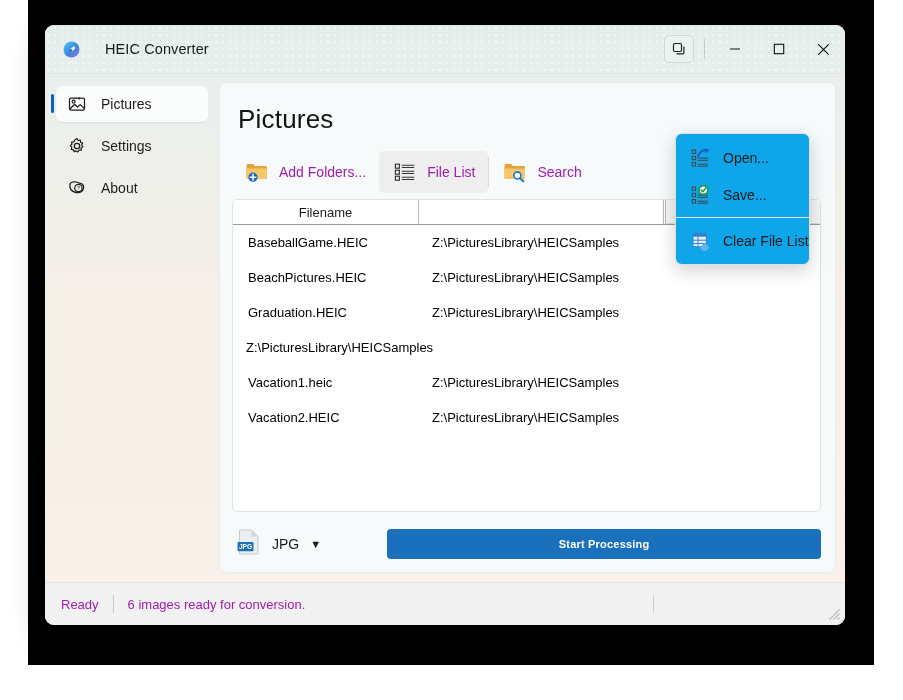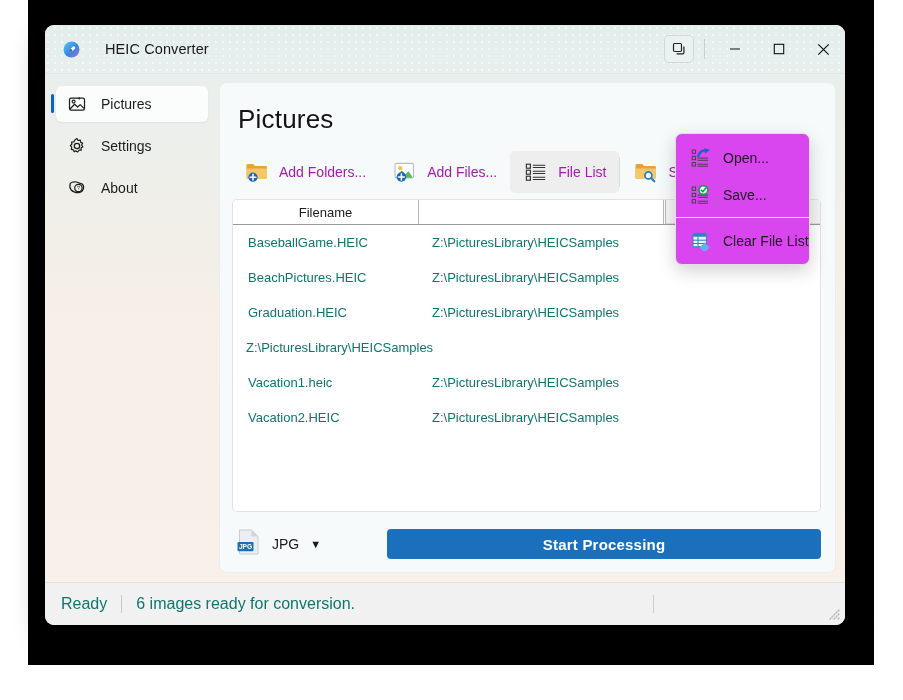--- a/index.html
+++ b/index.html
@@ -242,21 +242,21 @@
     flex: 1 1 auto;
     border-right: none;
     background: #f5f5f5;
     border-bottom: 1px solid #dedede;
   }
   .fl-row {
     display: flex;
     height: 35px;
     align-items: center;
     font-size: 13px;
-    color: #0f766e;
+    color: #000000;
   }
   .fl-name { width: 186px; padding-left: 15px; box-sizing: border-box; }
   .fl-path { width: 260px; padding-left: 13px; box-sizing: border-box; }
 
   
   #actionrow {
     display: flex;
     align-items: center;
     margin: 17px 14px 0 14px;
     height: 30px;
@@ -269,40 +269,40 @@
     border-radius: 4px;
   }
   .fmt-label { font-size: 14px; color: #1c1c1c; margin-left: 10px; }
   .fmt-caret { margin-left: 11px; font-size: 11px; color: #1b1b1b; }
   #start-btn {
     flex: 1 1 auto;
     margin-left: 60px;
     height: 30px;
     background: #1a70bd;
     color: #ffffff;
-    font-size: 15px;
+    font-size: 11px;
     font-weight: bold;
     border: none;
     border-radius: 4px;
     cursor: pointer;
     letter-spacing: 0.2px;
     font-family: "Liberation Sans", sans-serif;
   }
 
   
   #statusbar {
     flex: 0 0 42px;
     height: 42px;
     background: #f1f1f1;
     border-top: 1px solid #e0e0e0;
     display: flex;
     align-items: center;
     position: relative;
-    font-size: 16px;
-    color: #0f766e;
+    font-size: 13px;
+    color: #a21caf;
   }
   .sb-ready { margin-left: 16px; }
   .sb-div {
     width: 1px; height: 18px; background: #c8c8c8;
     margin: 0 14px;
   }
   .sb-right-div {
     position: absolute;
     left: 608px;
     width: 1px; height: 18px; background: #cdcdcd;
@@ -314,21 +314,21 @@
     width: 14px;
     height: 14px;
   }
 
   
   #menu {
     position: absolute;
     left: 455px;
     top: 50px;
     width: 133px;
-    background: #d946ef;
+    background: #0ea5e9;
     border: 1px solid #e0e0e0;
     border-radius: 7px;
     box-shadow: 0 6px 18px rgba(0,0,0,0.18);
     padding: 5px 0;
     z-index: 40;
     text-align: right;
   }
   .menu-item {
     height: 37px;
     display: flex;
@@ -453,33 +453,20 @@
             <svg width="24" height="22" viewBox="0 0 24 22">
               <path d="M1.5 4.5 a1.4 1.4 0 0 1 1.4 -1.4 H8.2 l1.8 1.9 H20.6 a1.4 1.4 0 0 1 1.4 1.4 V16.6 a1.4 1.4 0 0 1 -1.4 1.4 H2.9 a1.4 1.4 0 0 1 -1.4 -1.4 Z" fill="#e5a33a"></path>
               <path d="M1.5 7.6 H22 V16.6 a1.4 1.4 0 0 1 -1.4 1.4 H2.9 a1.4 1.4 0 0 1 -1.4 -1.4 Z" fill="#f7c66b"></path>
               <circle cx="8" cy="16.2" r="4.6" fill="#1565c0"></circle>
               <path d="M8 13.4 V19 M5.2 16.2 H10.8" stroke="#ffffff" stroke-width="1.6" stroke-linecap="round"></path>
             </svg>
           </span>
           <span>Add Folders...</span>
         </div>
 
-        <div class="tb-btn">
-          <span class="tb-ico">
-            <svg width="24" height="22" viewBox="0 0 24 22">
-              <rect x="2" y="2.4" width="18.5" height="14.6" rx="1.4" fill="#ffffff" stroke="#b9bec4" stroke-width="1.1"></rect>
-              <circle cx="7.2" cy="7.2" r="2.1" fill="#f2c33d"></circle>
-              <path d="M3 16.4 L8.8 9.6 L12.6 13.6 L15.4 10.4 L19.6 16.4 Z" fill="#3f9c4f"></path>
-              <path d="M12.6 13.6 L15.4 10.4 L19.6 16.4 H12 Z" fill="#5cb85f"></path>
-              <circle cx="8.4" cy="16" r="4.7" fill="#1565c0"></circle>
-              <path d="M8.4 13.1 V18.9 M5.5 16 H11.3" stroke="#ffffff" stroke-width="1.6" stroke-linecap="round"></path>
-            </svg>
-          </span>
-          <span>Add Files...</span>
-        </div>
 
         <div class="tb-btn active">
           <span class="tb-ico">
             <svg width="22" height="20" viewBox="0 0 22 20">
               <rect x="1.4" y="2.2" width="4" height="4" fill="none" stroke="#333" stroke-width="1.15"></rect>
               <rect x="1.4" y="8.2" width="4" height="4" fill="none" stroke="#333" stroke-width="1.15"></rect>
               <rect x="1.4" y="14.2" width="4" height="4" fill="none" stroke="#333" stroke-width="1.15"></rect>
               <path d="M7.8 3.2 H20.2 M7.8 5.5 H20.2 M7.8 9.2 H20.2 M7.8 11.5 H20.2 M7.8 15.2 H20.2 M7.8 17.5 H20.2" stroke="#333" stroke-width="1.15"></path>
             </svg>
           </span>

